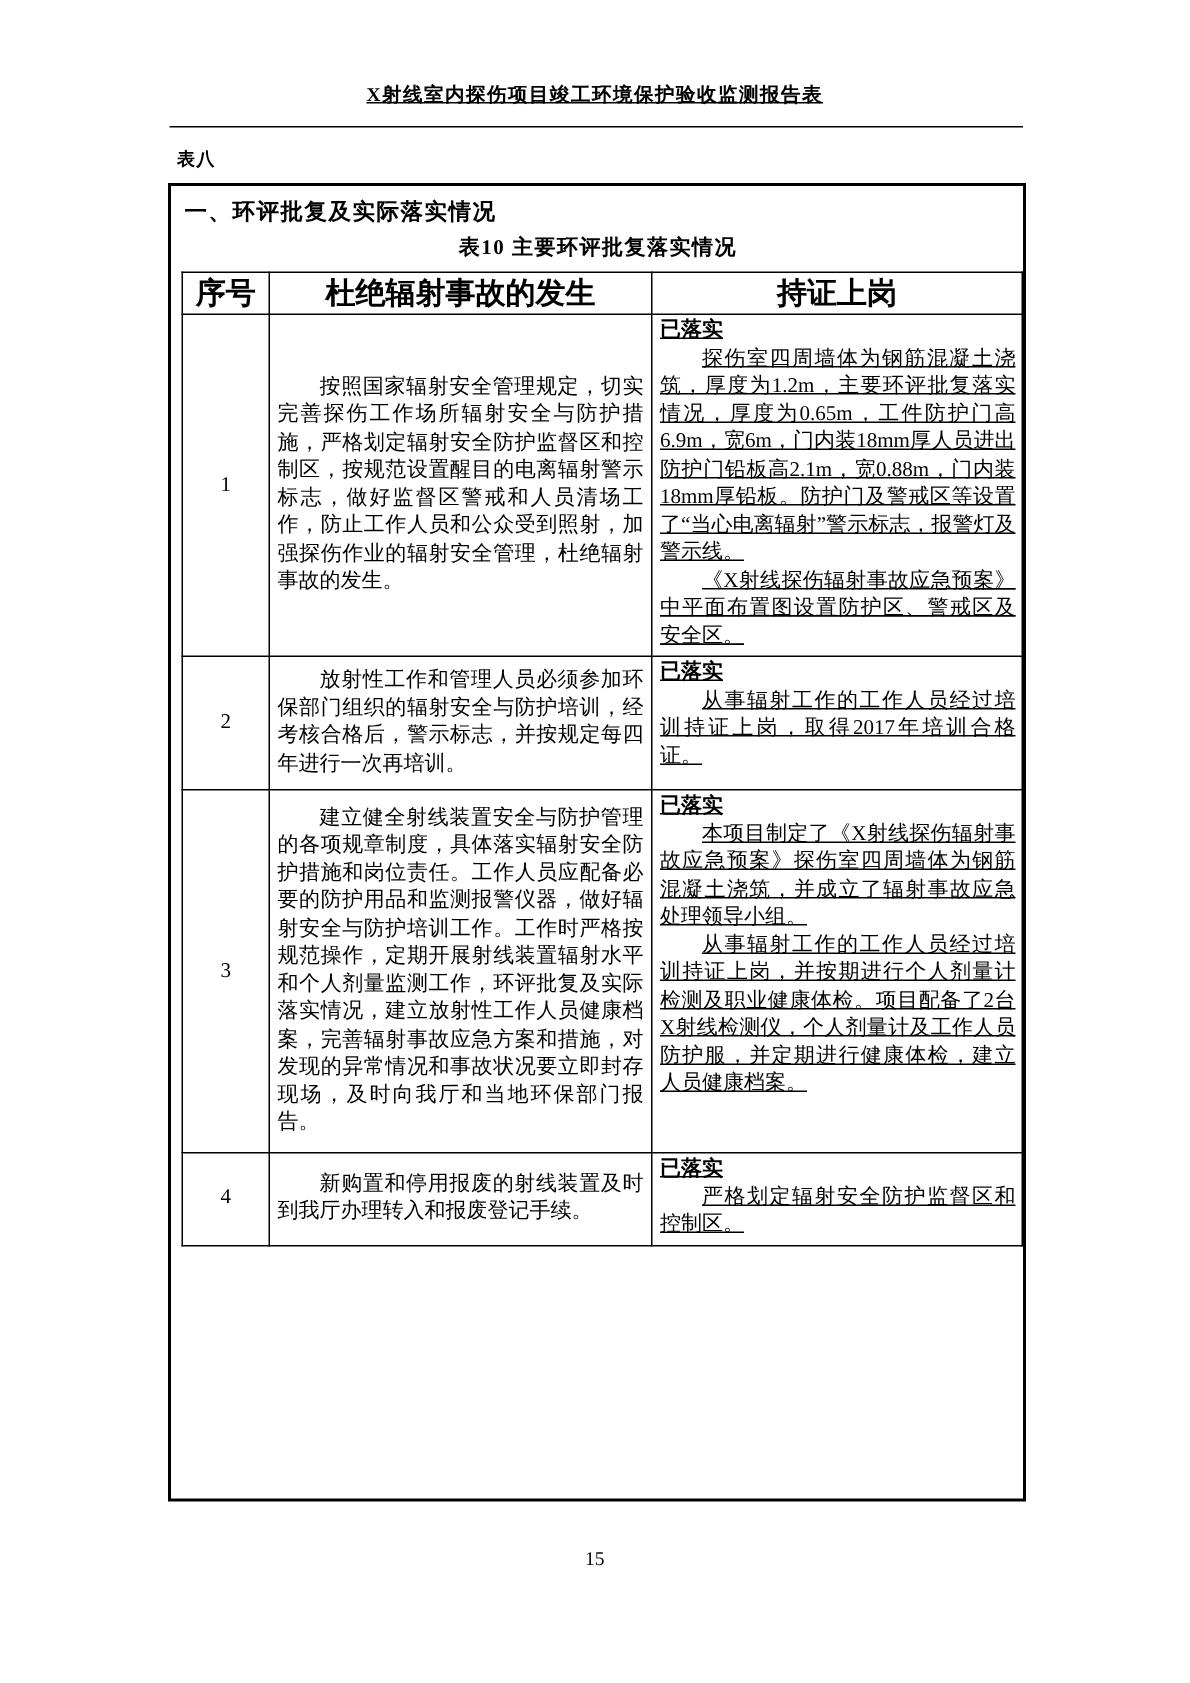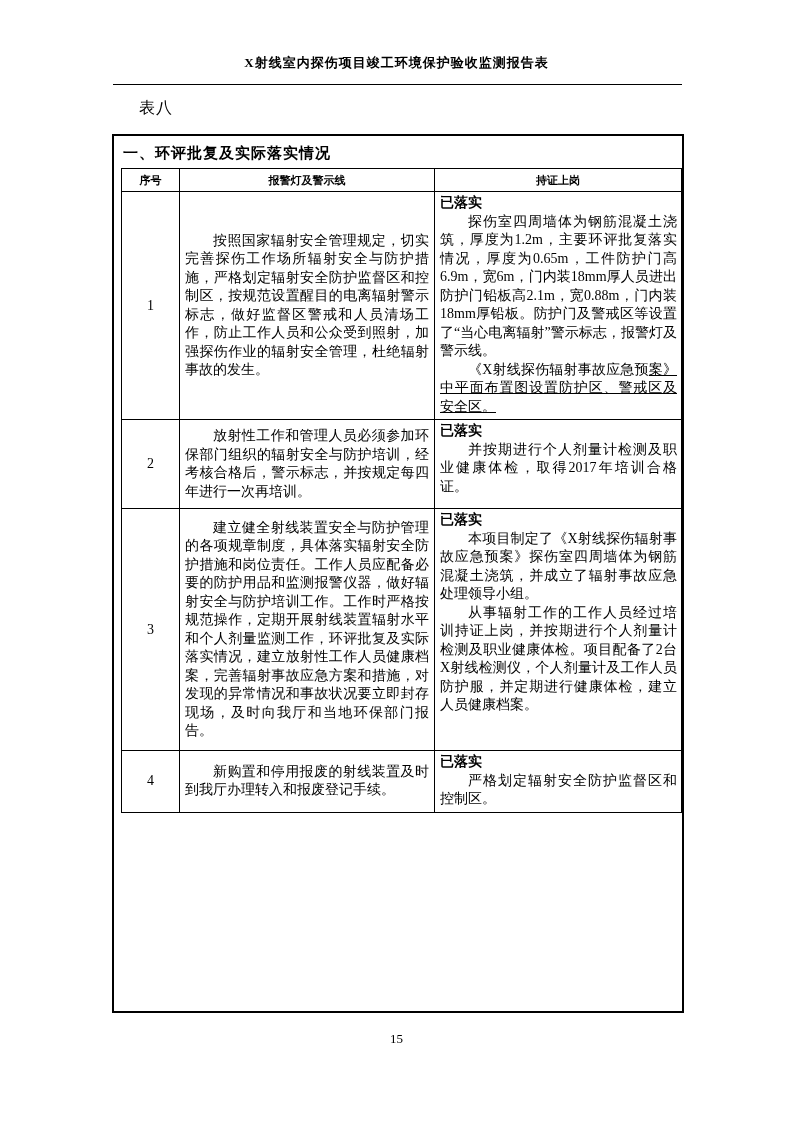--- a/index.html
+++ b/index.html
@@ -10,63 +10,64 @@
     color: #000;
     position: relative;
     overflow: hidden;
   }
   .page { position: absolute; inset: 0; background: #fff; }
 
   .doc-header {
     position: absolute; top: 54px; left: 0; width: 100%;
     text-align: center; font-size: 13px; font-weight: bold;
     letter-spacing: 1px;
+    text-decoration: underline;
   }
   .header-rule {
     position: absolute; top: 84px; left: 113px; width: 569px;
     border-top: 1px solid #000;
   }
   .table-label {
     position: absolute; top: 98px; left: 118px;
-    font-size: 16px; font-weight: normal; letter-spacing: 1px; margin-left: 21px;
+    font-size: 12px; font-weight: bold; letter-spacing: 1px;
   }
 
   .outer-box {
-    position: absolute; top: 134px; left: 112px;
+    position: absolute; top: 122px; left: 112px;
     width: 572px; height: 879px;
     border: 2px solid #000;
     padding: 5px 4px 0 5px;
   }
   .section-heading {
     font-size: 15px; font-weight: bold;
     margin: 3px 0 5px 4px; letter-spacing: 1px;
   }
   .table-title {
     text-align: center; font-size: 14px; font-weight: bold;
     margin: 4px 0 7px 0; letter-spacing: 1px;
   }
 
   table.approval {
     border-collapse: collapse; table-layout: fixed;
     margin-left: 2px; width: 560px;
   }
   .approval th, .approval td { border: 1px solid #000; }
   .approval th {
-    height: 23px; font-size: 11px; font-weight: bold;
+    height: 23px; font-size: 20px; font-weight: bold;
     text-align: center; vertical-align: middle;
   }
   col.c-seq { width: 58px; }
   col.c-req { width: 255px; }
   col.c-status { width: 247px; }
 
   td.seq {
     text-align: center; vertical-align: middle; font-size: 14px;
   }
   td.req { vertical-align: middle; padding: 3px 5px; }
-  td.status { vertical-align: top; padding: 2px 4px 3px 5px; }
+  td.status { vertical-align: top; padding: 2px 4px 3px 5px; text-decoration: underline; }
 
   .cellp {
     font-size: 14px; line-height: 18.5px;
     text-align: justify; text-justify: inter-character;
   }
   .indent { text-indent: 2em; }
   .status-label { font-weight: bold; text-align: left; }
   .u { text-decoration: underline; }
 
   tr.r1 { height: 222px; }
@@ -83,31 +84,32 @@
 <body>
 
 <div class="page">
 
   <div class="doc-header">X射线室内探伤项目竣工环境保护验收监测报告表</div>
   <div class="header-rule"></div>
   <div class="table-label">表八</div>
 
   <div class="outer-box">
     <div class="section-heading">一、环评批复及实际落实情况</div>
+    <div class="table-title">表10  主要环评批复落实情况</div>
 
     <table class="approval">
       <colgroup>
         <col class="c-seq">
           <col class="c-req">
           <col class="c-status">
       </colgroup>
       <thead>
         <tr>
           <th>序号</th>
-          <th>报警灯及警示线</th>
+          <th>杜绝辐射事故的发生</th>
           <th>持证上岗</th>
         </tr>
       </thead>
       <tbody>
         <tr class="r1">
           <td class="seq">1</td>
           <td class="req">
             <p class="cellp indent">按照国家辐射安全管理规定，切实完善探伤工作场所辐射安全与防护措施，严格划定辐射安全防护监督区和控制区，按规范设置醒目的电离辐射警示标志，做好监督区警戒和人员清场工作，防止工作人员和公众受到照射，加强探伤作业的辐射安全管理，杜绝辐射事故的发生。</p>
           </td>
           <td class="status">
@@ -116,21 +118,21 @@
             <p class="cellp indent"><span>《X射线探伤辐射事故应急预</span><span class="u">案》中平面布置图设置防护区、警戒区及安全区。</span></p>
           </td>
         </tr>
         <tr class="r2">
           <td class="seq">2</td>
           <td class="req">
             <p class="cellp indent">放射性工作和管理人员必须参加环保部门组织的辐射安全与防护培训，经考核合格后，警示标志，并按规定每四年进行一次再培训。</p>
           </td>
           <td class="status">
             <p class="cellp status-label">已落实</p>
-            <p class="cellp indent">并按期进行个人剂量计检测及职业健康体检，取得2017年培训合格证。</p>
+            <p class="cellp indent">从事辐射工作的工作人员经过培训持证上岗，取得2017年培训合格证。</p>
           </td>
         </tr>
         <tr class="r3">
           <td class="seq">3</td>
           <td class="req">
             <p class="cellp indent">建立健全射线装置安全与防护管理的各项规章制度，具体落实辐射安全防护措施和岗位责任。工作人员应配备必要的防护用品和监测报警仪器，做好辐射安全与防护培训工作。工作时严格按规范操作，定期开展射线装置辐射水平和个人剂量监测工作，环评批复及实际落实情况，建立放射性工作人员健康档案，完善辐射事故应急方案和措施，对发现的异常情况和事故状况要立即封存现场，及时向我厅和当地环保部门报告。</p>
           </td>
           <td class="status">
             <p class="cellp status-label">已落实</p>
             <p class="cellp indent">本项目制定了《X射线探伤辐射事故应急预案》探伤室四周墙体为钢筋混凝土浇筑，并成立了辐射事故应急处理领导小组。</p>

